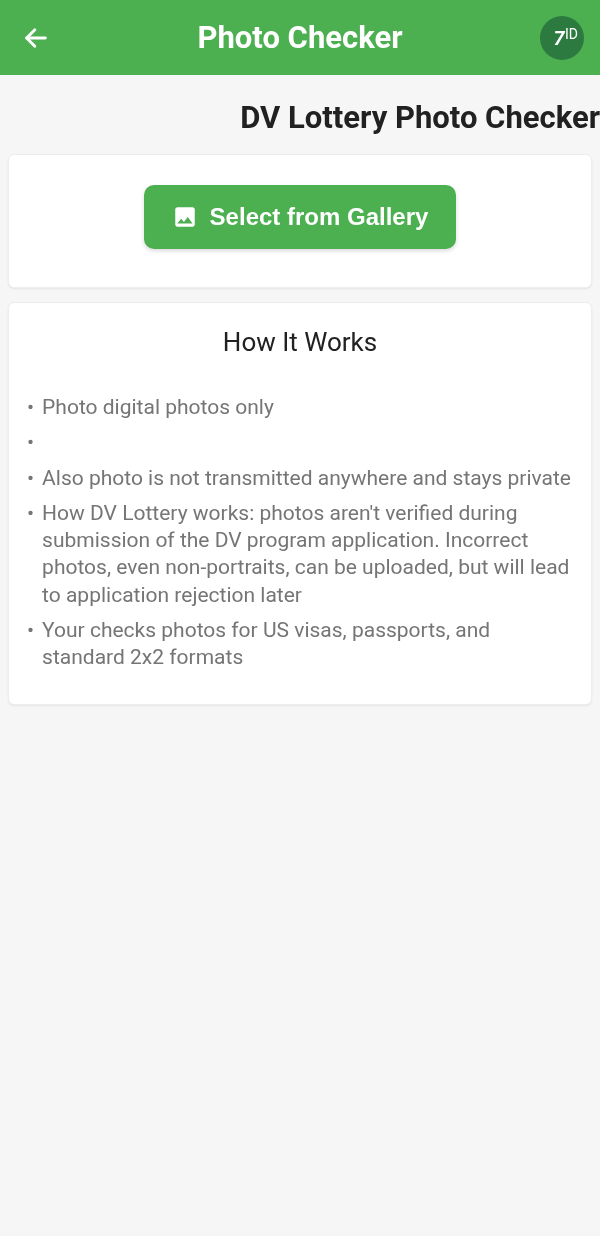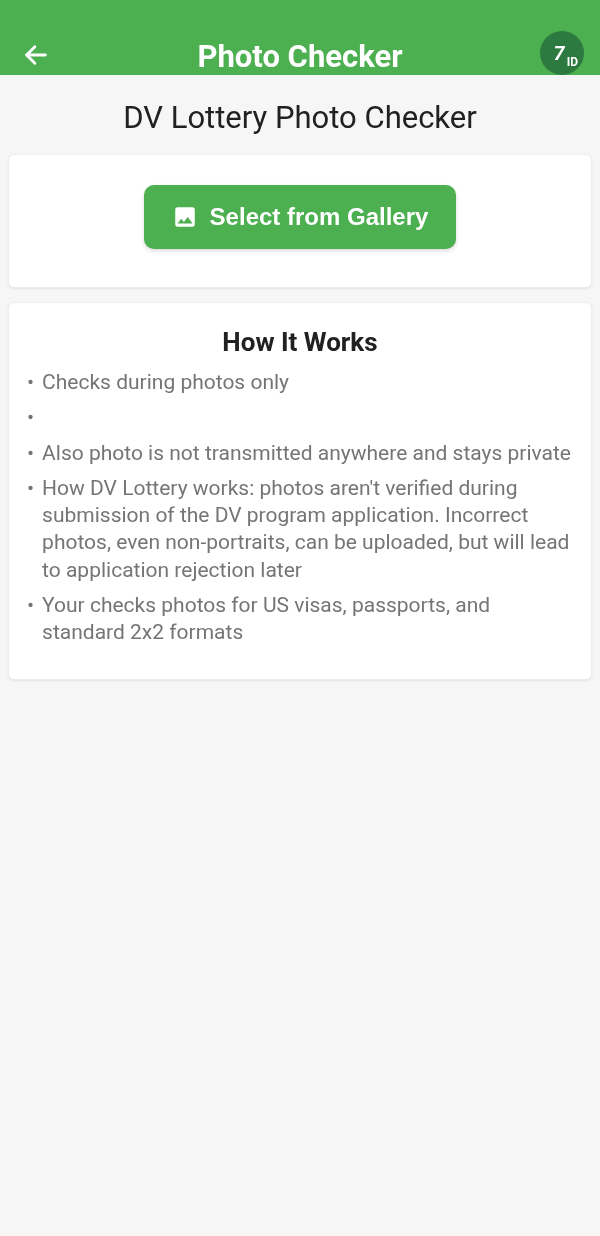--- a/index.html
+++ b/index.html
@@ -11,21 +11,21 @@
       width: 600px;
       height: 1236px;
       font-family: -apple-system, BlinkMacSystemFont, "Segoe UI", Roboto, Helvetica, Arial, sans-serif;
       background: #f6f6f6;
       overflow: hidden;
     }
     .header {
       background: #4caf50;
       height: 75px;
       display: flex;
-      align-items: flex-end;
+      align-items: center;
       justify-content: space-between;
       padding: 0 16px;
       position: relative;
     }
     .back-button {
       width: 40px;
       height: 40px;
       display: flex;
       align-items: center;
       justify-content: center;
@@ -52,30 +52,30 @@
     .logo-text {
       color: #ffffff;
       font-size: 20px;
       font-weight: 700;
       font-style: italic;
       position: relative;
       left: -3px;
     }
     .logo-id {
       color: #ffffff;
-      font-size: 12px;
-      font-weight: 700;
+      font-size: 14px;
+      font-weight: 400;
       position: absolute;
       right: 6px;
-      top: 24px;
+      top: 10px;
     }
     .page-title {
-      text-align: center;
+      text-align: right;
       font-size: 31px;
-      font-weight: 400;
+      font-weight: 700;
       color: #212121;
       margin-top: 24px;
       margin-bottom: 18px;
     }
     .card {
       background: #ffffff;
       margin: 0 8px;
       border-radius: 6px;
       box-shadow: 0 1px 2px rgba(0,0,0,0.08);
       border: 1px solid #eeeeee;
@@ -104,23 +104,23 @@
       cursor: pointer;
       box-shadow: 0 2px 4px rgba(0,0,0,0.15);
     }
     .how-card {
       margin-top: 14px;
       padding: 24px 18px 24px;
     }
     .how-title {
       text-align: center;
       font-size: 26px;
-      font-weight: 700;
+      font-weight: 400;
       color: #212121;
-      margin-bottom: 12px;
+      margin-bottom: 37px;
     }
     .how-list {
       list-style: none;
     }
     .how-item {
       display: flex;
       align-items: flex-start;
       font-size: 21px;
       color: #757575;
       line-height: 1.3;
@@ -157,21 +157,21 @@
     </svg>
     <span>Select from Gallery</span>
   </button>
 </div>
 
 <div class="card how-card">
   <h2 class="how-title">How It Works</h2>
   <ul class="how-list">
     <li class="how-item">
         <span class="bullet">•</span>
-        <span>Checks during photos only</span>
+        <span>Photo digital photos only</span>
       </li>
     <li class="how-item">
         <span class="bullet">•</span>
       </li>
     <li class="how-item">
         <span class="bullet">•</span>
         <span>Also photo is not transmitted anywhere and stays private</span>
       </li>
     <li class="how-item">
         <span class="bullet">•</span>

